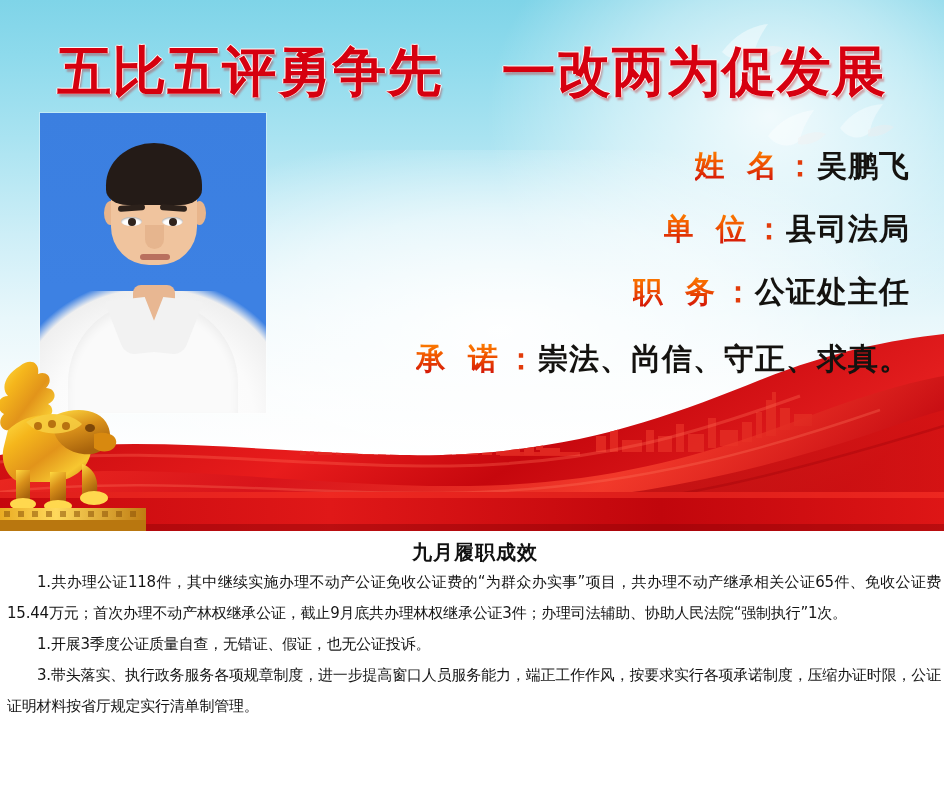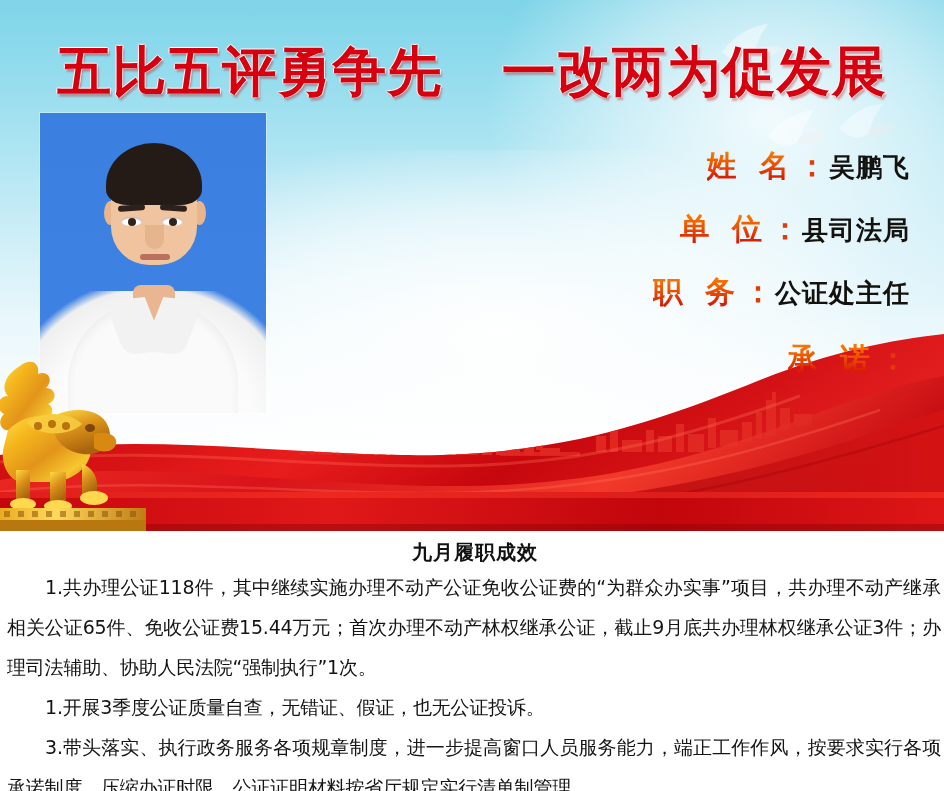--- a/index.html
+++ b/index.html
@@ -230,21 +230,21 @@
     letter-spacing: 6px;
     margin-right: 2px;
   }
   .f-colon {
     font-size: 30px;
     font-weight: bold;
     color: #e23b0a;
     margin: 0 2px 0 0;
   }
   .f-value {
-    font-size: 26px;
+    font-size: 30px;
     font-weight: bold;
     color: #14120f;
     letter-spacing: 1px;
   }
   .field.promise { margin-top: 26px; }
 
   
   .body-text {
     position: absolute;
     left: 0; top: 531px;
@@ -256,22 +256,22 @@
   }
   .sec-title {
     text-align: center;
     font-size: 20px;
     font-weight: bold;
     color: #111111;
     letter-spacing: 1px;
     margin: 5px 0 1px 0;
   }
   .para {
-    font-size: 19px;
-    line-height: 40px;
+    font-size: 15px;
+    line-height: 31px;
     color: #141414;
     text-align: justify;
     text-justify: inter-ideograph;
     text-indent: 2em;
     margin: 0 6px 0 4px;
     letter-spacing: -0.2px;
   }
 </style>
 </head>
 <body>
@@ -487,20 +487,21 @@
         <span class="f-value">县司法局</span>
       </div>
       <div class="field">
         <span class="f-label">职 务</span>
         <span class="f-colon">：</span>
         <span class="f-value">公证处主任</span>
       </div>
       <div class="field promise">
         <span class="f-label">承 诺</span>
         <span class="f-colon">：</span>
+        <span class="f-value">崇法、尚信、守正、求真。</span>
       </div>
     </div>
   </div>
 
   <div class="body-text">
     <div class="sec-title">九月履职成效</div>
     <p class="para">1.共办理公证118件，其中继续实施办理不动产公证免收公证费的“为群众办实事”项目，共办理不动产继承相关公证65件、免收公证费15.44万元；首次办理不动产林权继承公证，截止9月底共办理林权继承公证3件；办理司法辅助、协助人民法院“强制执行”1次。</p>
     <p class="para">1.开展3季度公证质量自查，无错证、假证，也无公证投诉。</p>
     <p class="para">3.带头落实、执行政务服务各项规章制度，进一步提高窗口人员服务能力，端正工作作风，按要求实行各项承诺制度，压缩办证时限，公证证明材料按省厅规定实行清单制管理。</p>
   </div>

